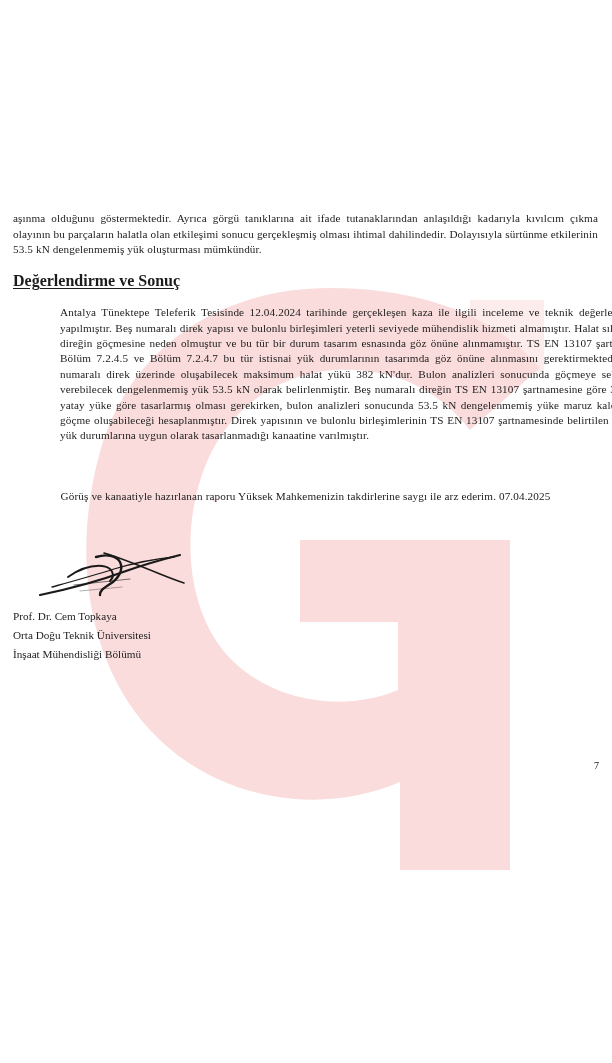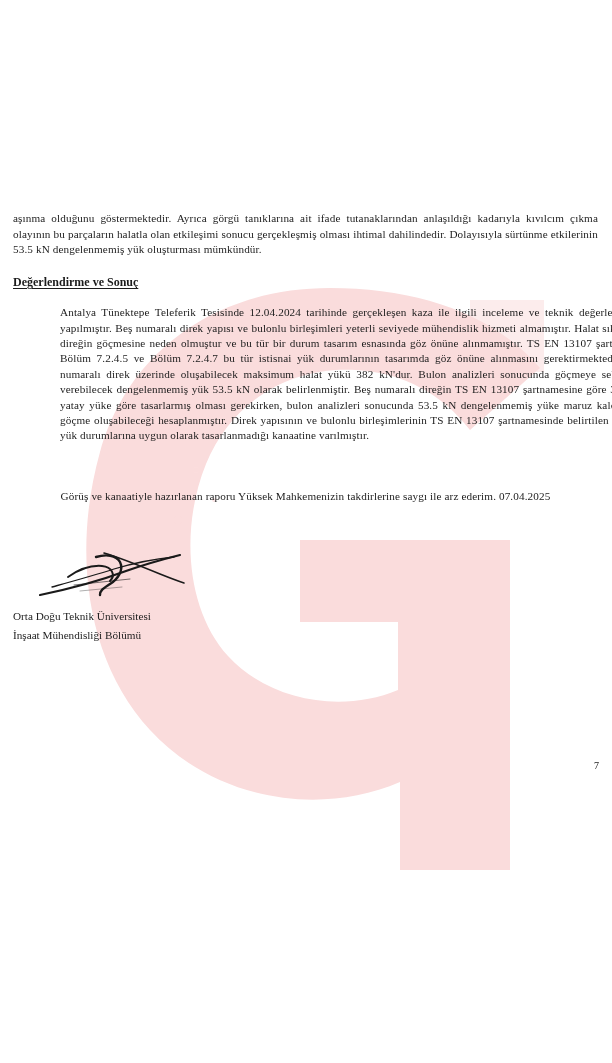--- a/index.html
+++ b/index.html
@@ -54,21 +54,21 @@
   .para.nojust { text-align: center; }
 
   #para-intro { top: 200px; }
 
   #heading-block {
     position: absolute;
     left: 13px;
     top: 272px;
   }
   .section-heading {
-    font-size: 12px;
+    font-size: 16px;
     font-weight: bold;
     text-decoration: underline;
     text-underline-offset: 2px;
     color: #1c1c1c;
     line-height: 15px;
     white-space: nowrap;
     margin-top: 28px;
   }
 
   #para-main { top: 294px; margin-left: 47px; }
@@ -157,20 +157,21 @@
         <path d="M 34 34 C 44 27, 56 22, 68 23 C 78 24, 82 32, 76 38" stroke-width="2.0"></path>
         <path d="M 62 14 C 72 11, 82 12, 86 19 C 90 27, 84 36, 76 41
                  C 70 45, 66 47, 66 52" stroke-width="2.4"></path>
         <path d="M 70 10 C 84 14, 104 22, 126 31 C 136 35, 144 38, 150 40" stroke-width="1.6"></path>
         <path d="M 40 42 L 96 36" stroke-width="0.9" opacity="0.65"></path>
         <path d="M 46 48 L 88 44" stroke-width="0.7" opacity="0.5"></path>
       </g>
     </svg>
 
     <div id="signer-block">
+      <span class="signer-line">Prof. Dr. Cem Topkaya</span>
       <span class="signer-line">Orta Doğu Teknik Üniversitesi</span>
       <span class="signer-line">İnşaat Mühendisliği Bölümü</span>
     </div>
 
     <div id="page-number">7</div>
 
   </div>
 </div>
 
 </body></html>

